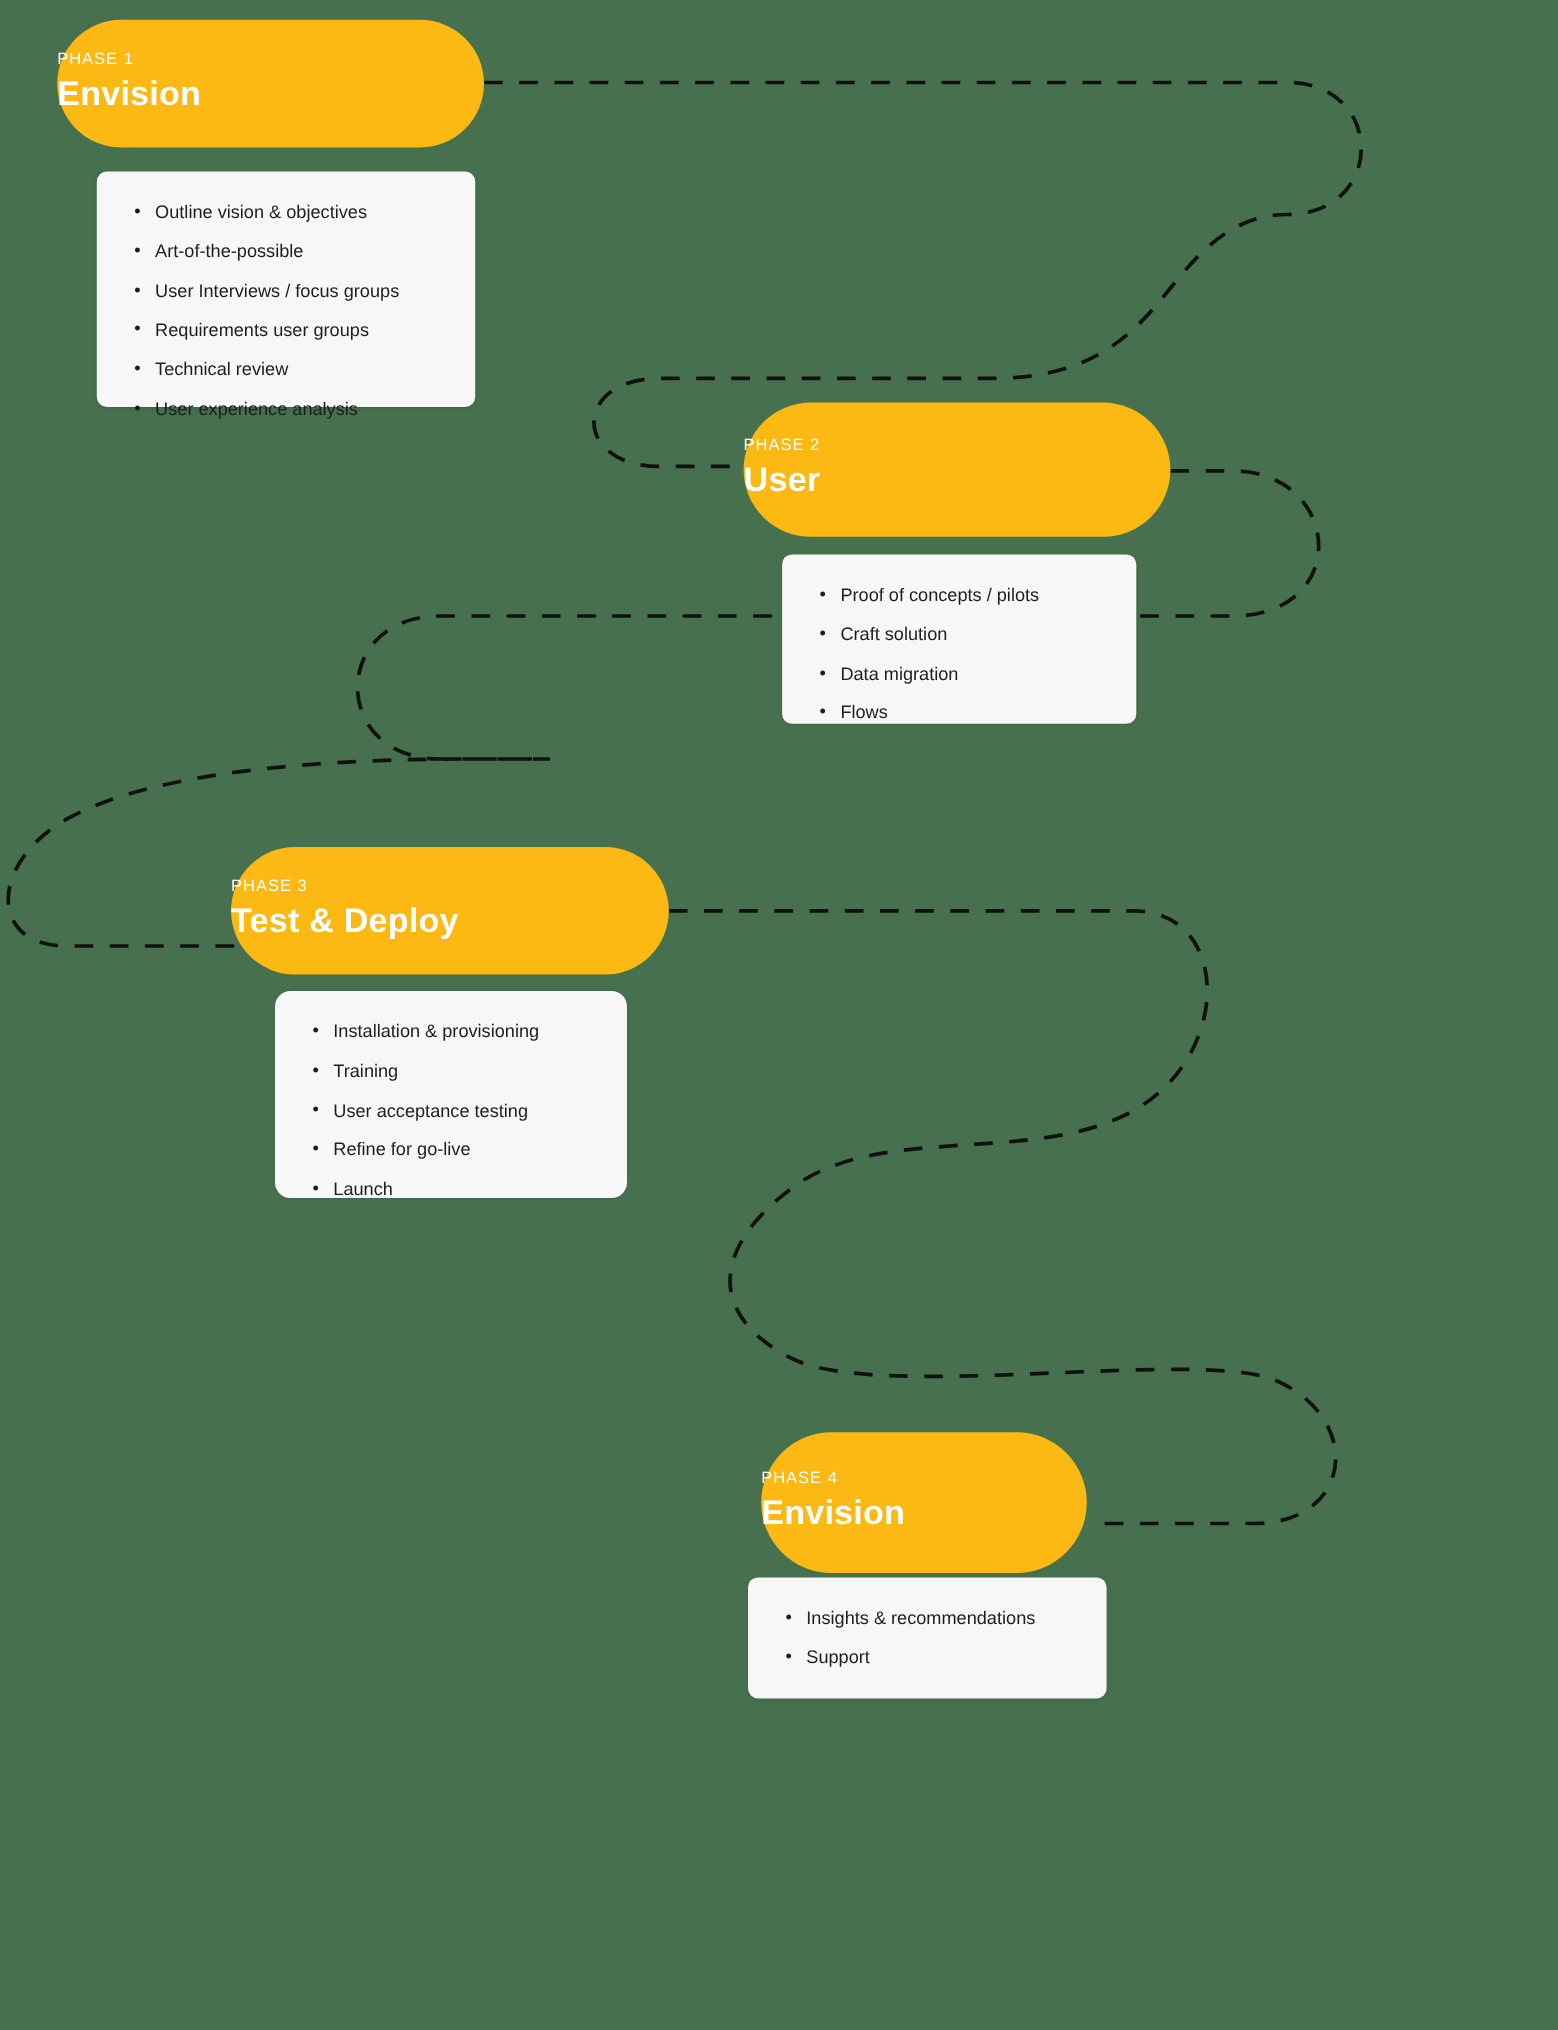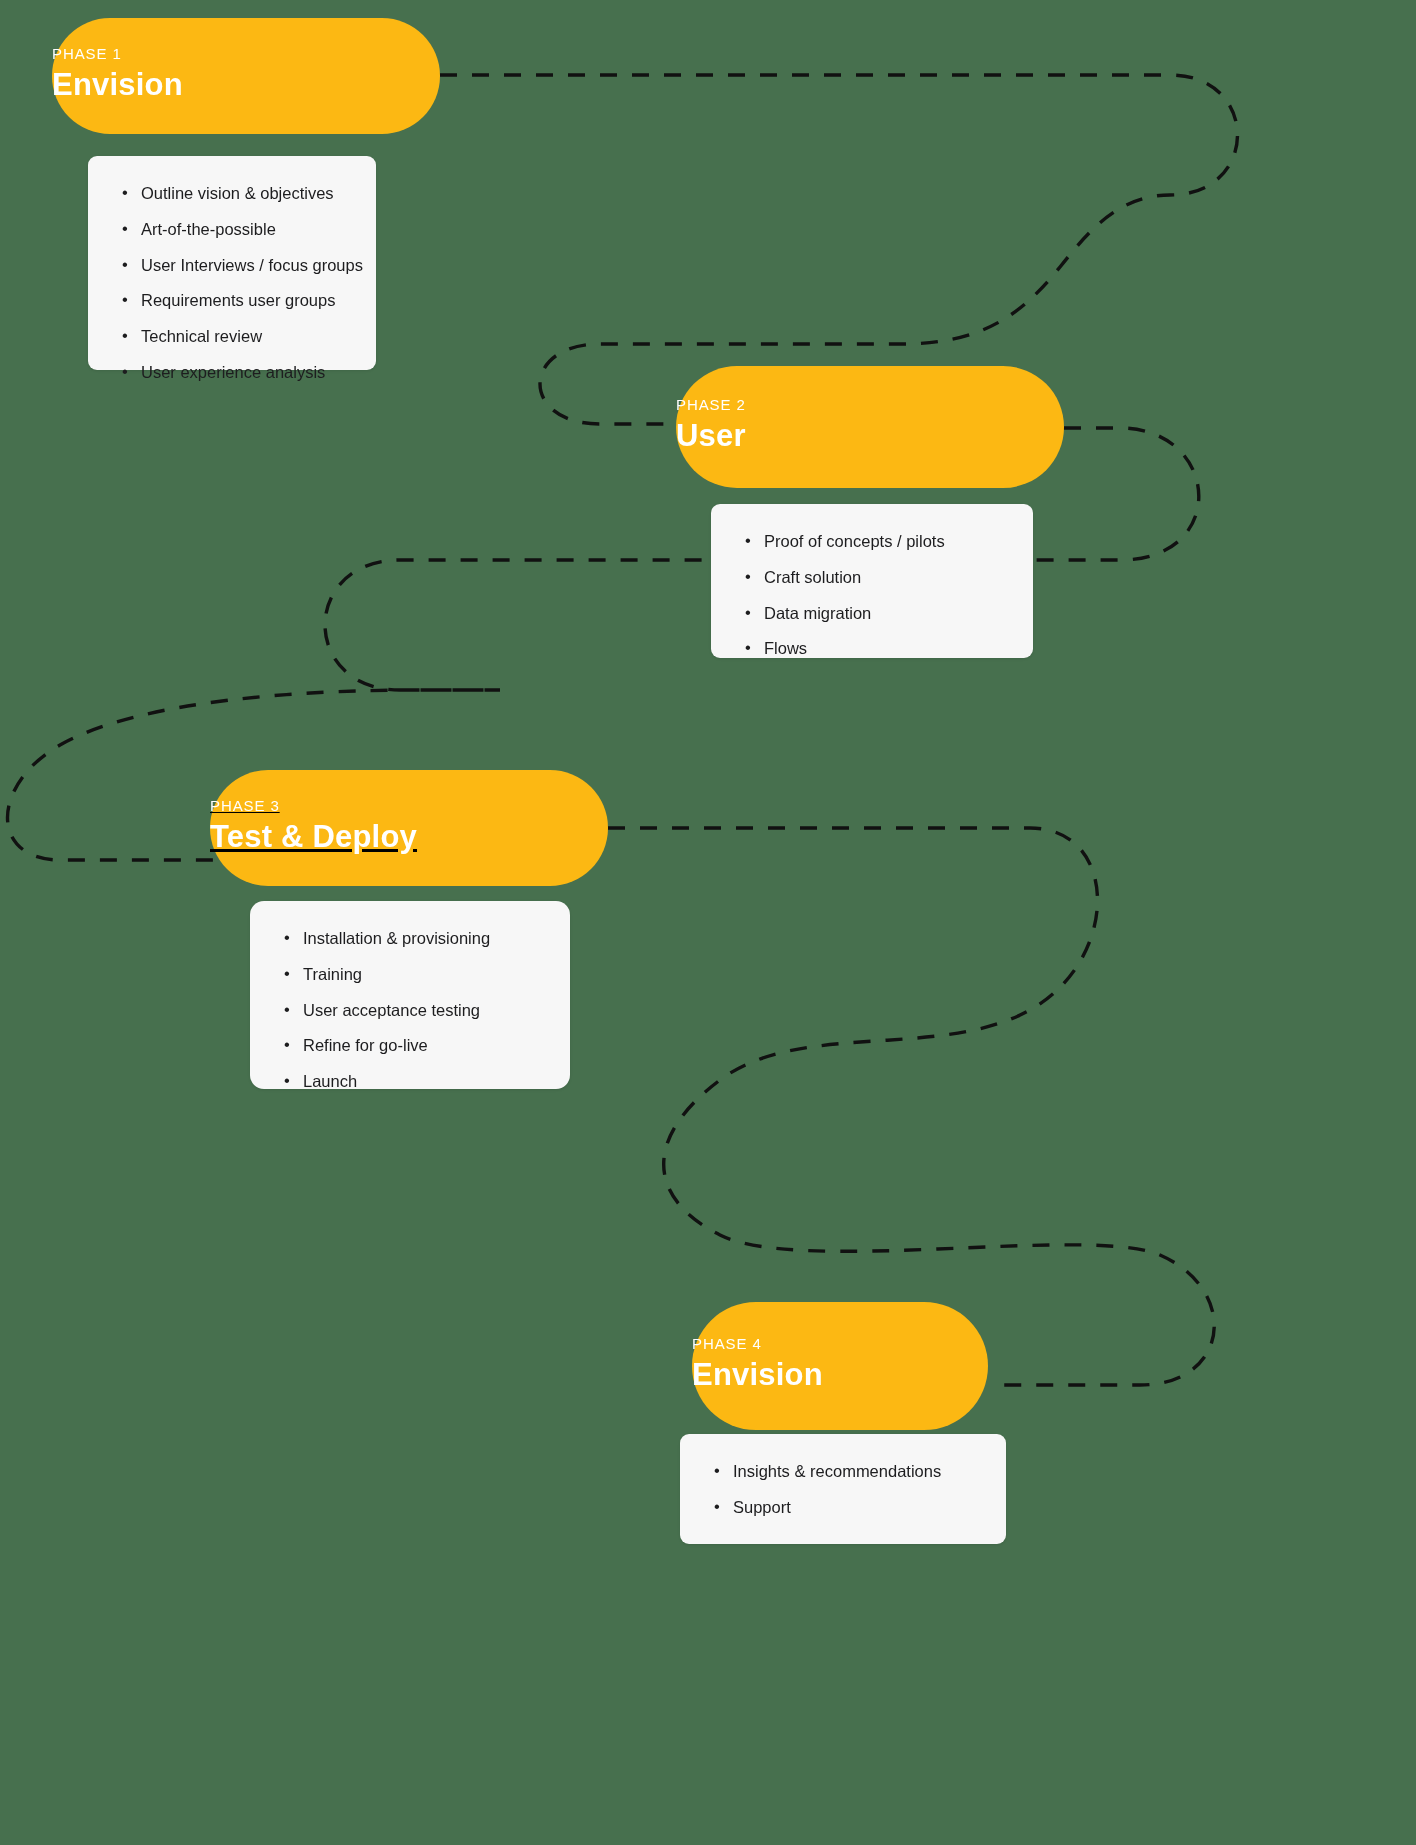--- a/index.html
+++ b/index.html
@@ -64,26 +64,26 @@
   .card li::before{
     content:"\2022";
     position:absolute;
     left:0;top:-1px;
     color:#1d1d1f;
     font-size:16.5px;
   }
 
   
   #phase1-pill{left:52px;  top:18px;   width:388px; height:116px;}
-  #phase1-card{left:88px;  top:156px;  width:288px; height:214px;}
+  #phase1-card{left:88px;  top:156px;  width:344px; height:214px;}
 
   #phase2-pill{left:676px; top:366px;  width:388px; height:122px;}
   #phase2-card{left:711px; top:504px;  width:322px; height:154px;}
 
-  #phase3-pill{left:210px; top:770px;  width:398px; height:116px;text-decoration:underline;}
+  #phase3-pill{left:210px; top:770px;  width:398px; height:116px;}
   #phase3-card{left:250px; top:901px;  width:320px; height:188px;border-radius:14px;}
 
   #phase4-pill{left:692px; top:1302px; width:296px; height:128px;}
   #phase4-card{left:680px; top:1434px; width:326px; height:110px;}
 </style>
 </head>
 <body>
 
 <div id="stage">
 

